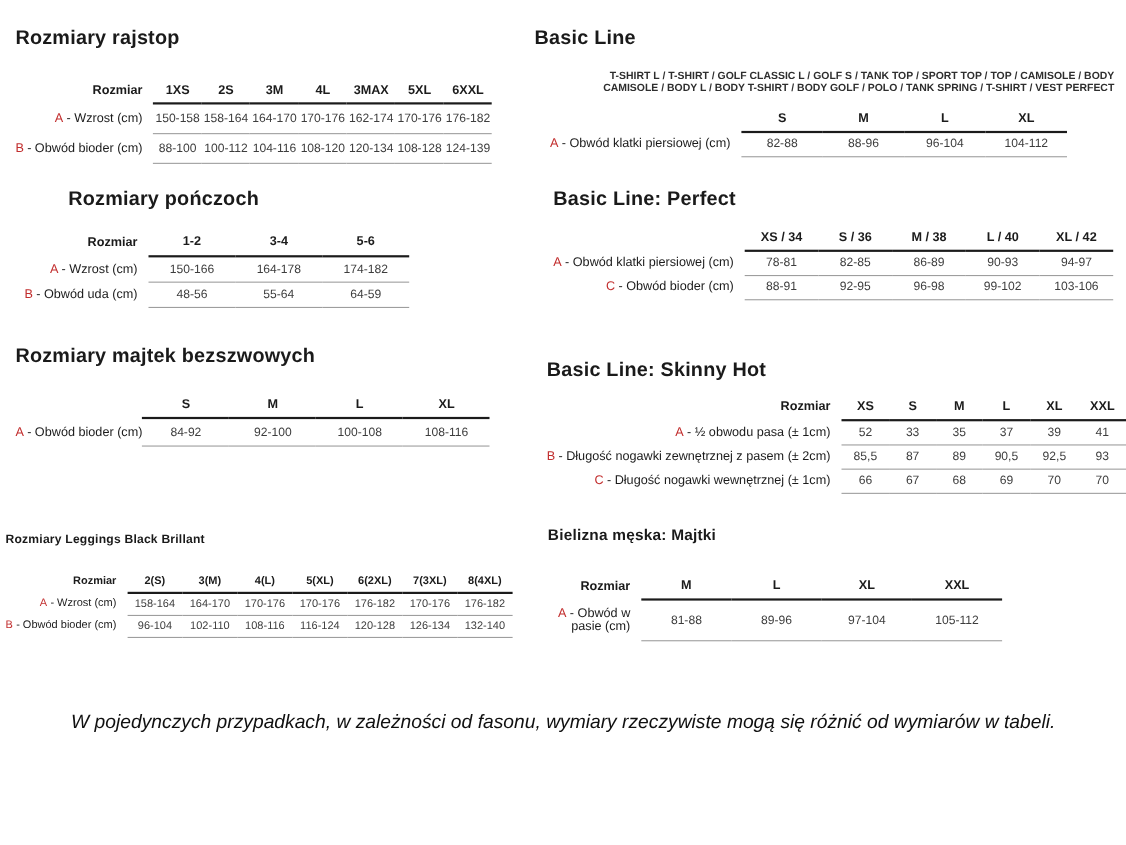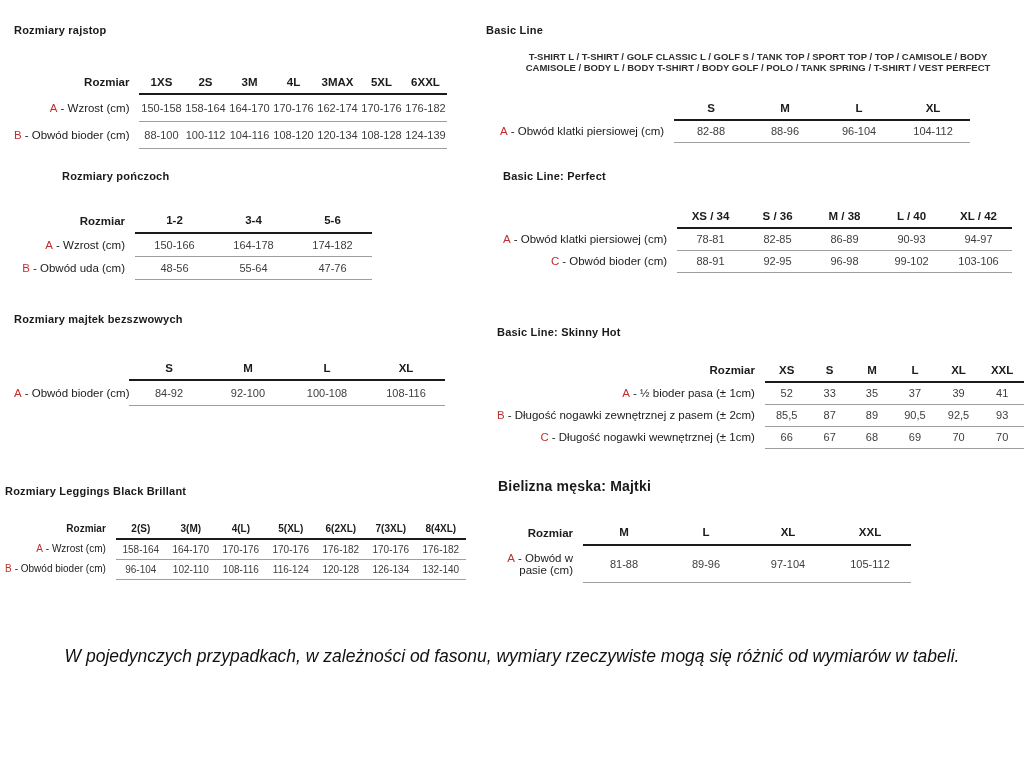--- a/index.html
+++ b/index.html
@@ -2,21 +2,21 @@
 <html lang="pl"><head>
 <meta charset="utf-8">
 <style>
   html,body { margin:0; padding:0; background:#fff; }
   .canvas {
     position:relative; width:1024px; height:768px; background:#ffffff;
     font-family:"Liberation Sans", sans-serif; overflow:hidden;
   }
   .sec-title {
     position:absolute; font-weight:bold; color:#1a1a1a;
-    font-size:11px; letter-spacing:.2px; white-space:nowrap;
+    font-size:18px; letter-spacing:.2px; white-space:nowrap;
   }
   .sec-title.sm { font-size:11px; }
   .sec-title.lg { font-size:14px; }
   table.sz { position:absolute; border-collapse:collapse; table-layout:fixed; }
   table.sz th, table.sz td { padding:0; text-align:center; vertical-align:middle; }
   table.sz thead th { font-weight:bold; font-size:11.5px; color:#1b1b1b; white-space:nowrap; }
   table.sz thead th:not(.lbl) { border-bottom:2px solid #1b1b1b; }
   table.sz tbody td:not(.lbl) {
     border-bottom:1px solid #9e9e9e; font-size:11px; color:#3d3d3d; font-weight:400;
     white-space:nowrap;
@@ -114,21 +114,21 @@
       <tr style="height:23px">
         <td class="lbl nowrap"><span class="red">A</span><span class="lt">- Wzrost (cm)</span></td>
         <td>150-166</td>
         <td>164-178</td>
         <td>174-182</td>
       </tr>
       <tr style="height:23px">
         <td class="lbl nowrap"><span class="red">B</span><span class="lt">- Obwód uda (cm)</span></td>
         <td>48-56</td>
         <td>55-64</td>
-        <td>47-76</td>
+        <td>64-59</td>
       </tr>
     </tbody>
   </table>
 
   <div class="sec-title" style="left:14px; top:313px;">Rozmiary majtek bezszwowych</div>
 
   <table class="sz" style="left:14px; top:356px;">
     <colgroup>
         <col style="width:108px">
         <col style="width:79px">
@@ -200,21 +200,21 @@
         <td>116-124</td>
         <td>120-128</td>
         <td>126-134</td>
         <td>132-140</td>
       </tr>
     </tbody>
   </table>
 
   <div class="sec-title" style="left:486px; top:24px;">Basic Line</div>
 
-  <div class="products" style="left:503px; top:51px; width:510px;">
+  <div class="products" style="left:503px; top:64px; width:510px;text-align:right;">
     <div>T-SHIRT L / T-SHIRT / GOLF CLASSIC L / GOLF S / TANK TOP / SPORT TOP / TOP / CAMISOLE / BODY</div>
     <div>CAMISOLE / BODY L / BODY T-SHIRT / BODY GOLF / POLO / TANK SPRING / T-SHIRT / VEST PERFECT</div>
   </div>
 
   <table class="sz" style="left:500px; top:96px;">
     <colgroup>
         <col style="width:148px">
         <col style="width:74px">
         <col style="width:74px">
         <col style="width:74px">
@@ -299,21 +299,21 @@
       <th>XS</th>
       <th>S</th>
       <th>M</th>
       <th>L</th>
       <th>XL</th>
       <th>XXL</th>
     </tr>
       </thead>
     <tbody>
       <tr style="height:22px">
-        <td class="lbl nowrap"><span class="red">A</span><span class="lt">- ½ bioder pasa (± 1cm)</span></td>
+        <td class="lbl nowrap"><span class="red">A</span><span class="lt">- ½ obwodu pasa (± 1cm)</span></td>
         <td>52</td>
         <td>33</td>
         <td>35</td>
         <td>37</td>
         <td>39</td>
         <td>41</td>
       </tr>
       <tr style="height:22px">
         <td class="lbl nowrap"><span class="red">B</span><span class="lt">- Długość nogawki zewnętrznej z pasem (± 2cm)</span></td>
         <td>85,5</td>

